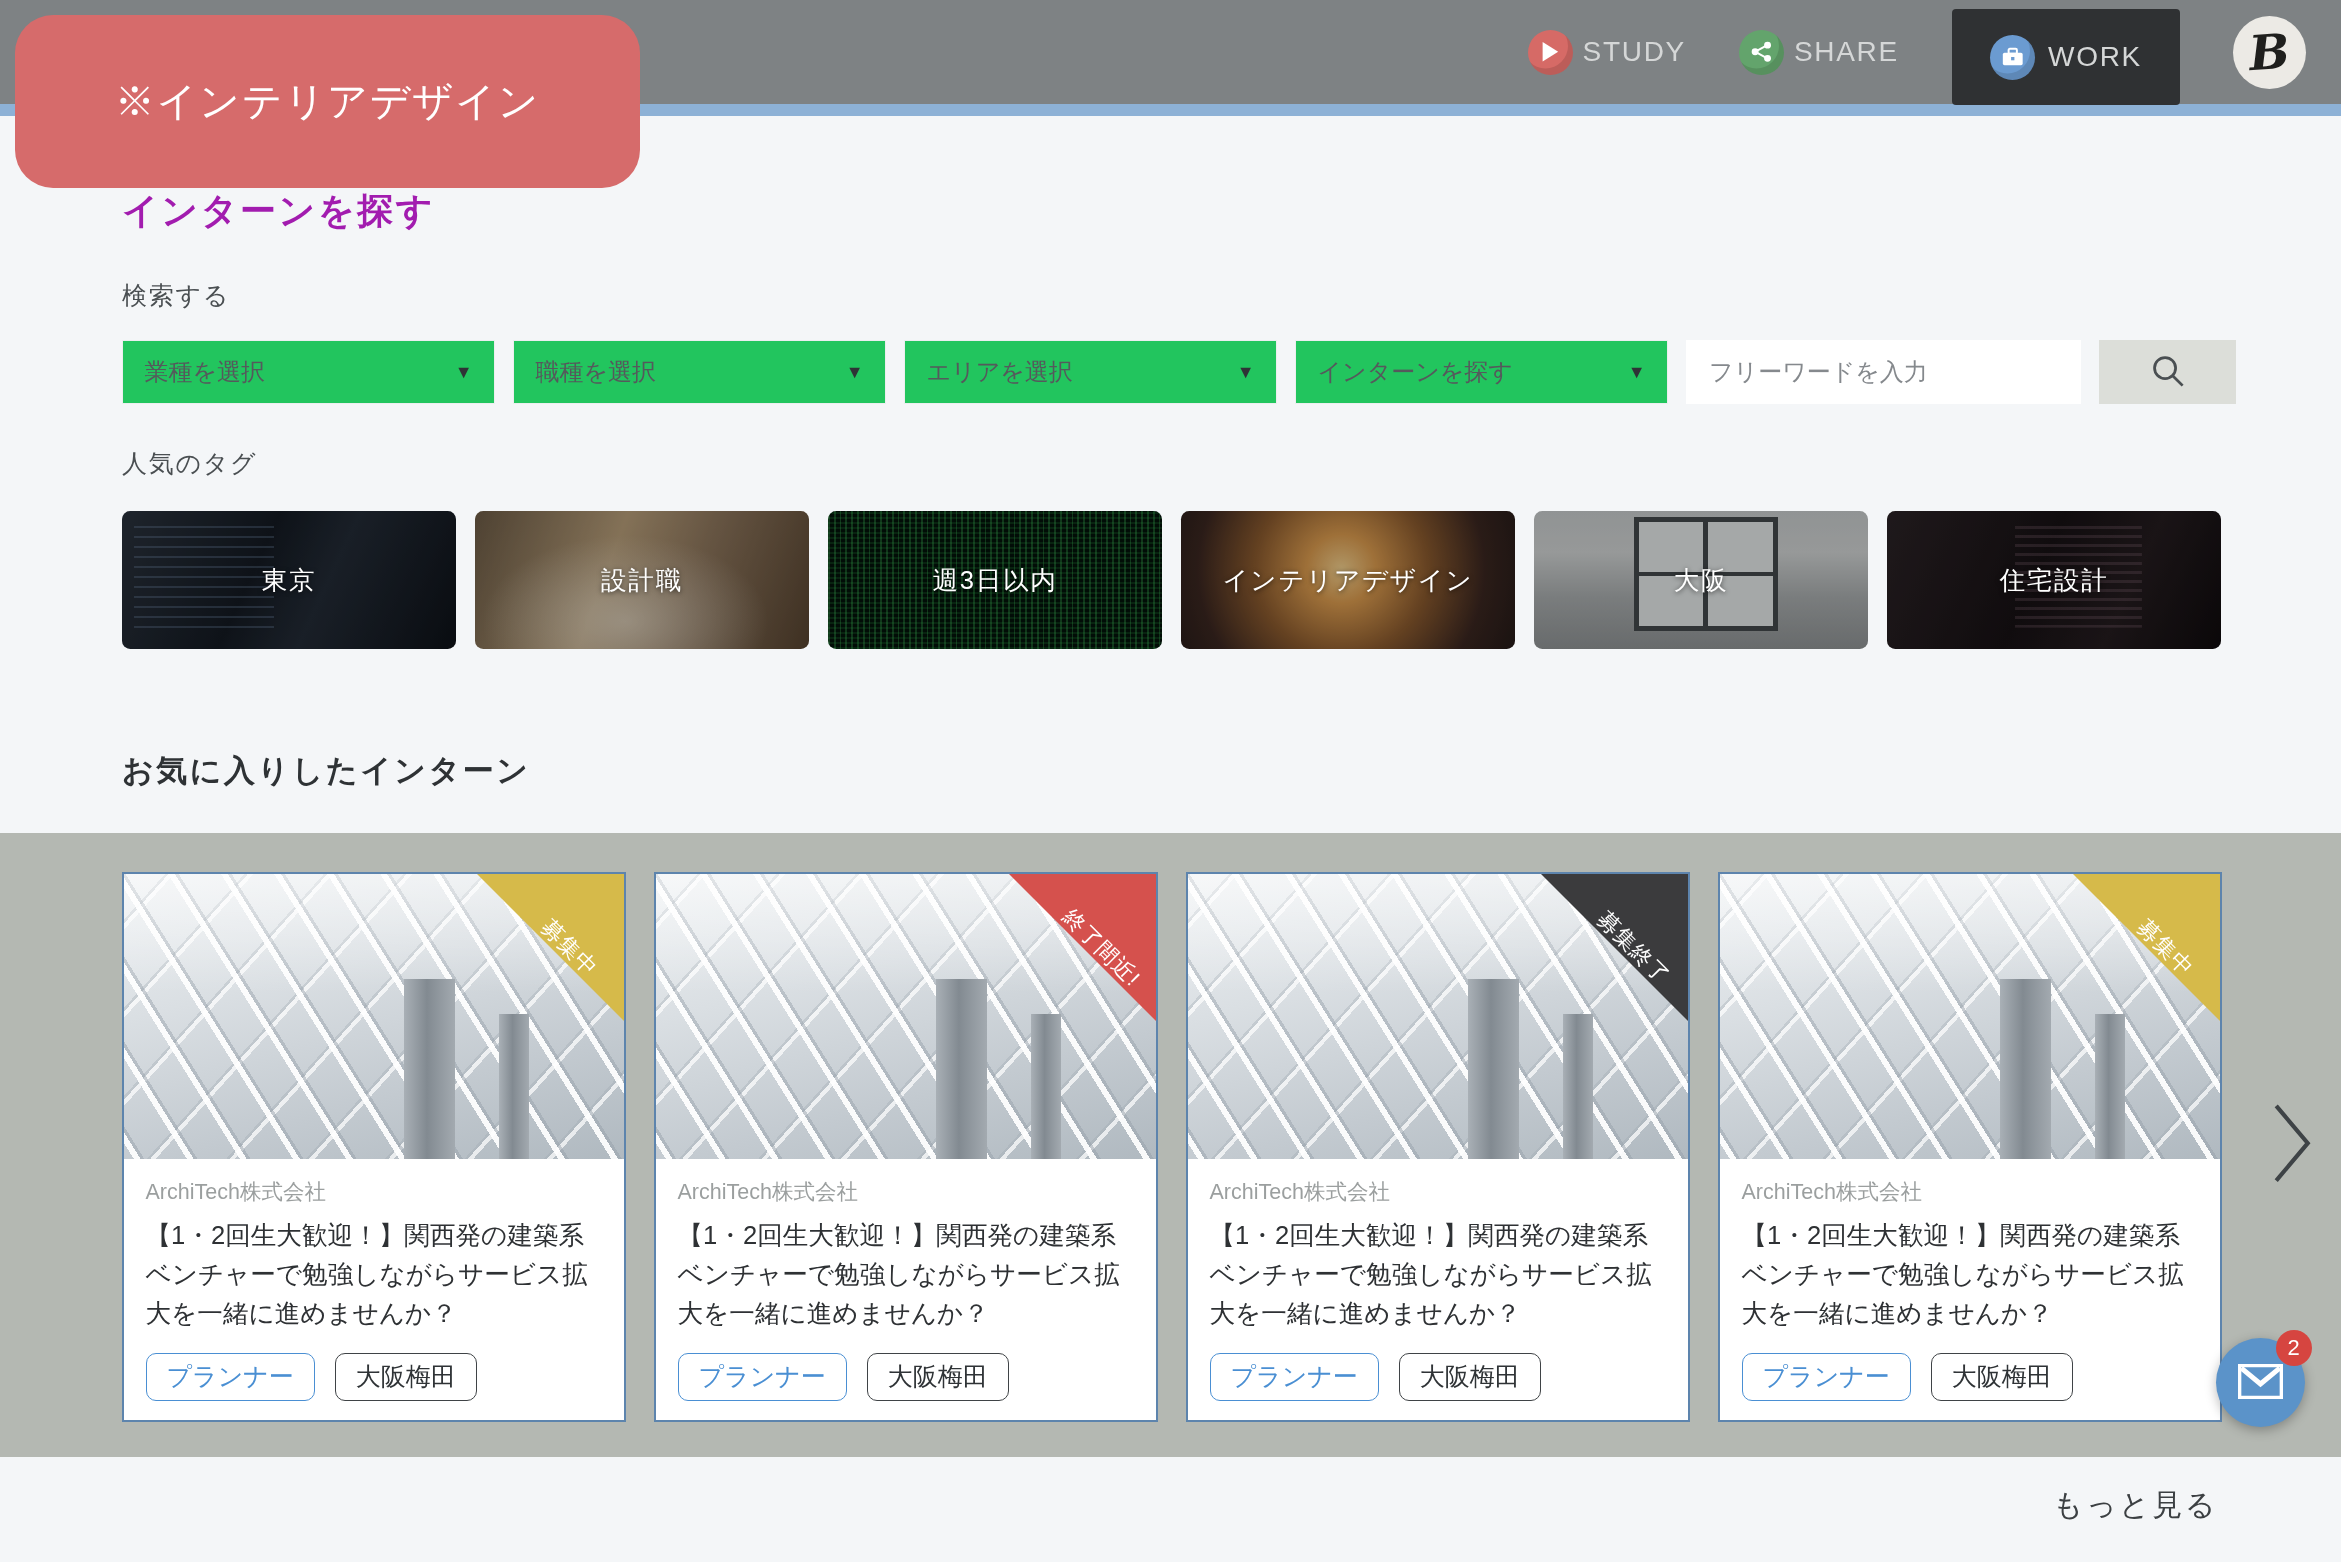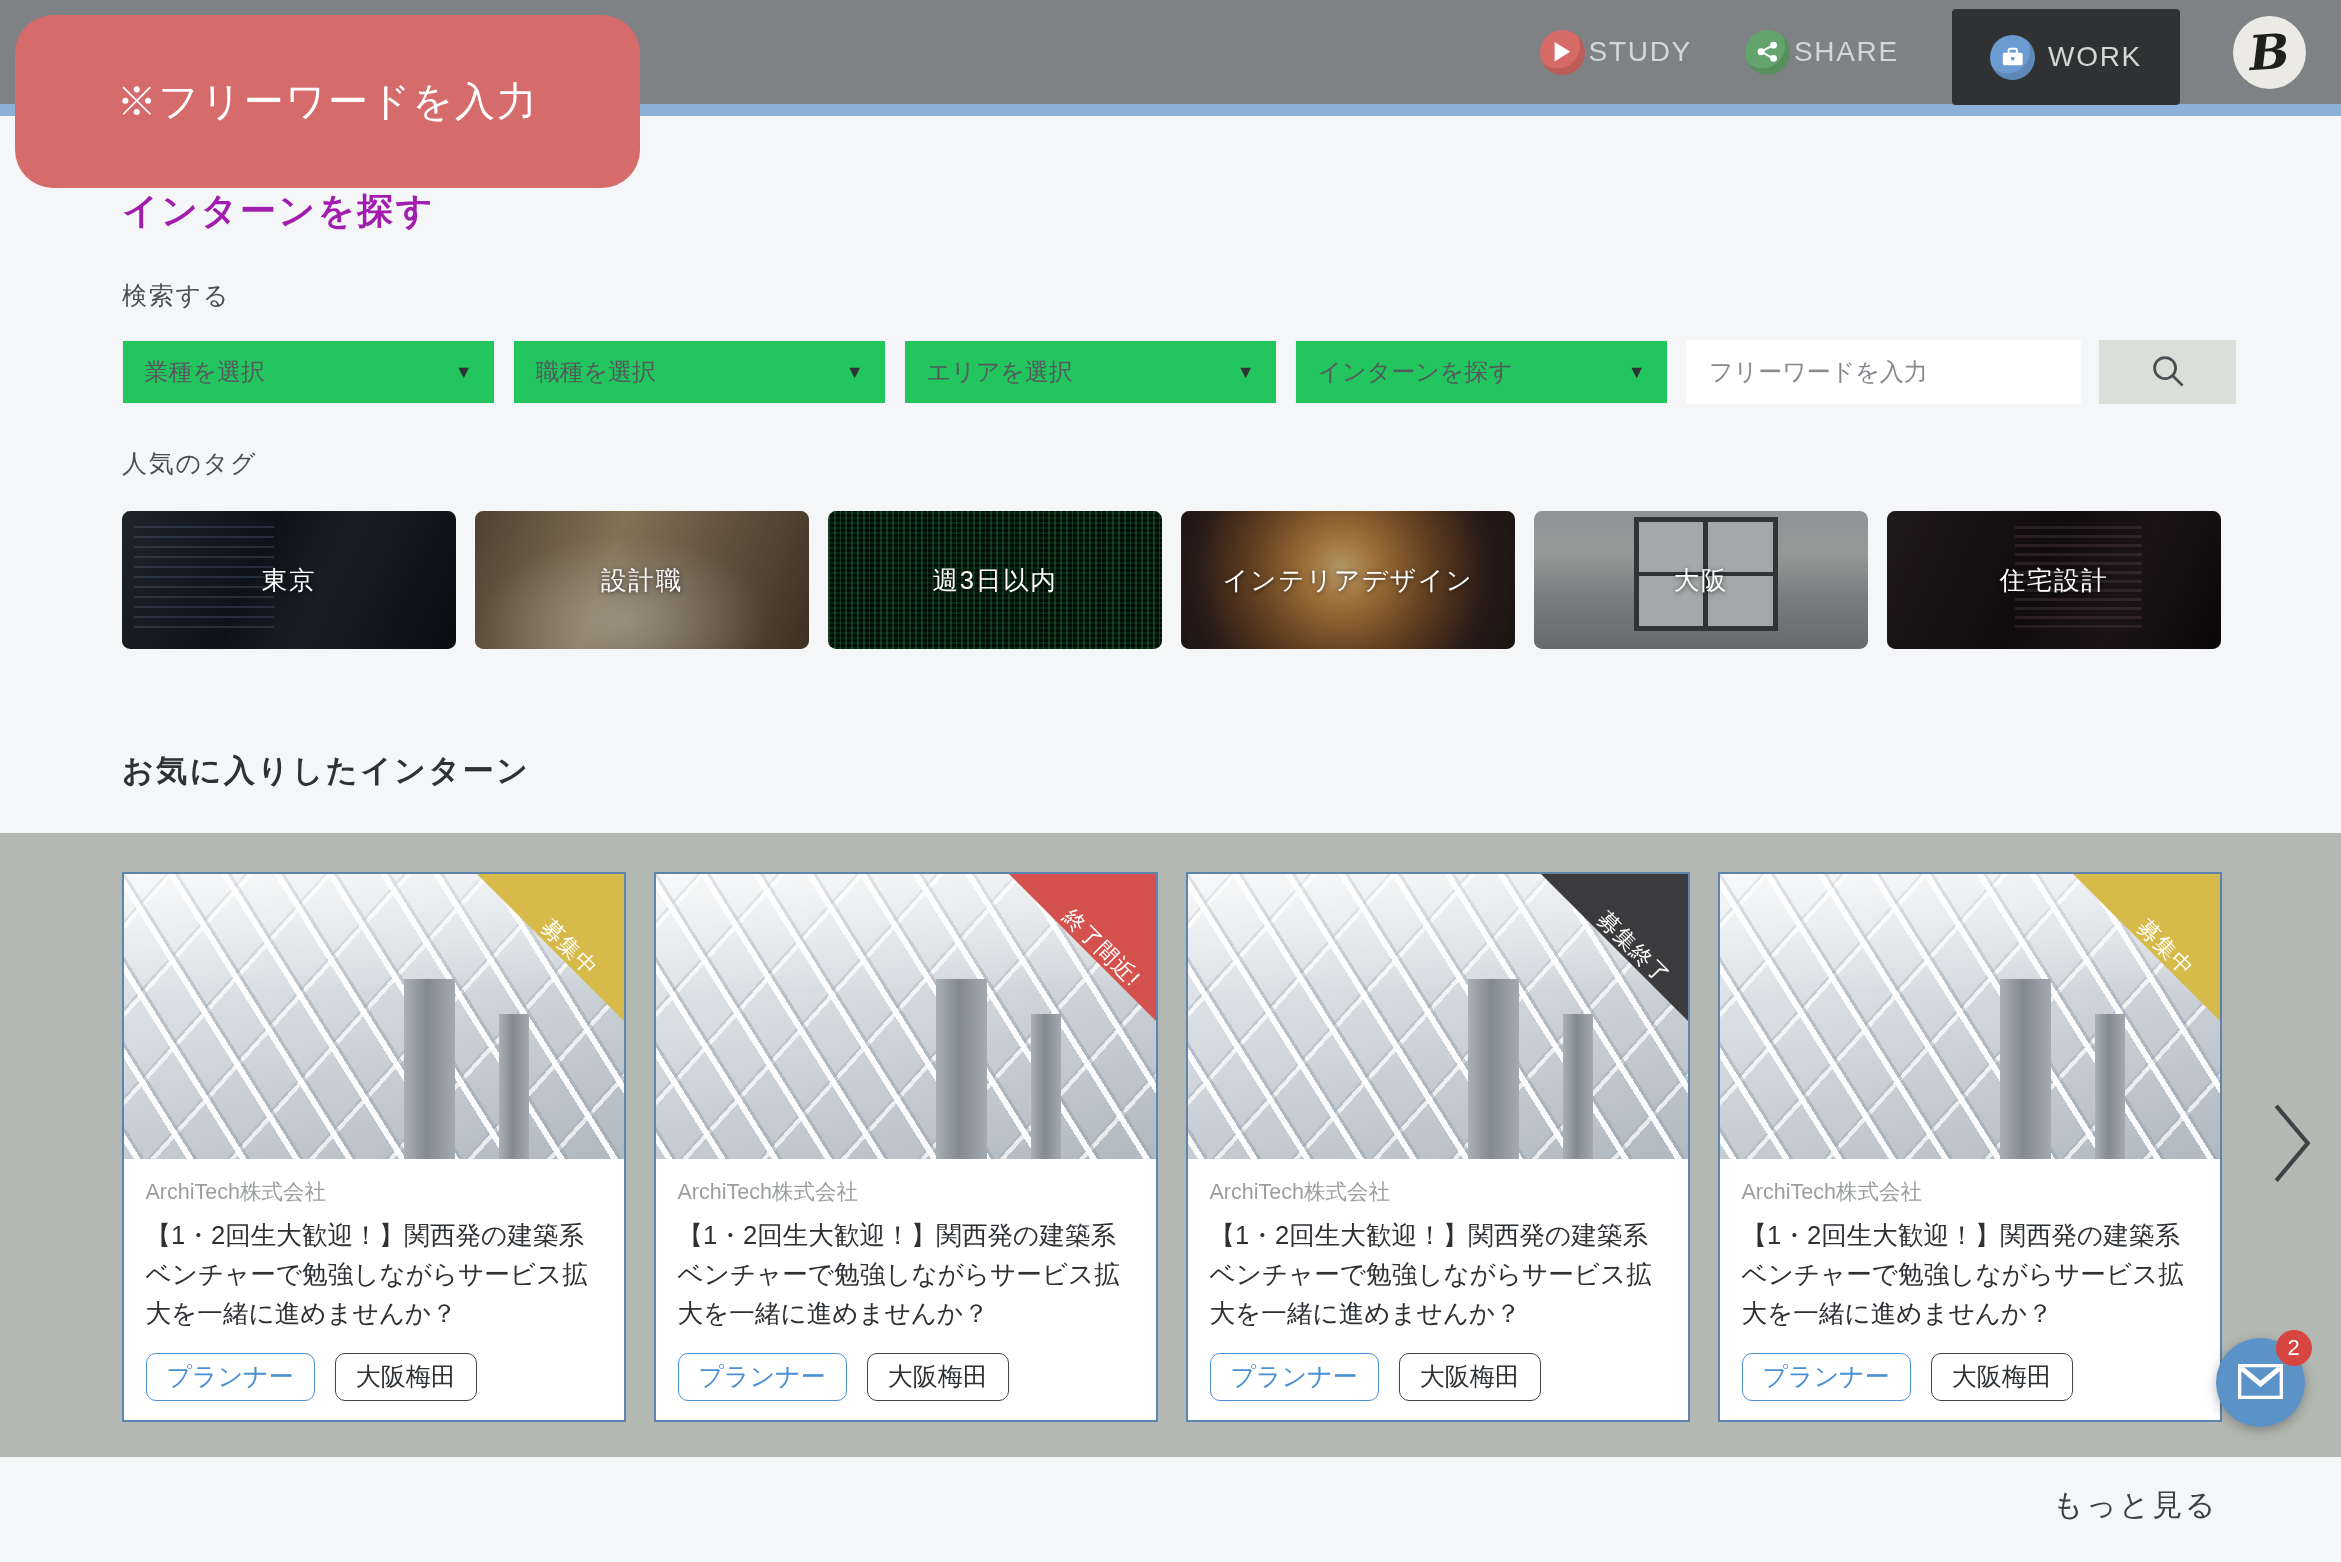--- a/index.html
+++ b/index.html
@@ -7,21 +7,21 @@
   .page{
     position:relative; width:2342px; height:1562px; overflow:hidden;
     background:#f4f6f8; font-family:"Liberation Sans",sans-serif; color:#2e3235;
   }
 
   
   .topbar{ position:relative; height:116px; }
   .topbar-gray{ height:104px; background:#7e8284; }
   .topbar-line{ height:11.6px; background:#8db1d6; }
   .nav{ position:absolute; right:36px; top:0; height:104px; display:flex; align-items:center; gap:53px; z-index:5;}
-  .nav-item{ display:flex; align-items:center; gap:4px; cursor:pointer; }
+  .nav-item{ display:flex; align-items:center; gap:10px; cursor:pointer; }
   .nav-label{ font-size:28px; letter-spacing:1.7px; color:#d5d7d7; font-weight:400; }
   .icon-circle{ width:45px; height:45px; border-radius:50%; display:flex; align-items:center; justify-content:center; box-shadow:inset -5px -6.6px 0 rgba(0,0,0,.12); }
   .icon-circle.red{ background:#d66a66; }
   .icon-circle.green{ background:#63a46c; }
   .icon-circle.blue{ background:#6b9bd1; }
   .nav-work{ background:#2f3133; border-radius:4px; height:96px; padding:0 38px; display:flex; align-items:center; gap:13.2px; position:relative; top:5px; cursor:pointer; }
   .logo-btn{ width:73px; height:73px; border-radius:50%; background:#eceae5; display:flex; align-items:center; justify-content:center; cursor:pointer; }
   .logo-mark{ font-family:"DejaVu Serif",serif; font-style:italic; font-weight:bold; font-size:48px; color:#1f1f1d; transform:rotate(-4deg); }
 
   
@@ -186,21 +186,21 @@
         </span>
         <span class="nav-label">WORK</span>
       </div>
       <div class="logo-btn">
         <span class="logo-mark">B</span>
       </div>
     </nav>
   </header>
 
   <div class="overlay-badge">
-    <span>※フリーワードを入力</span>
+    <span>※インテリアデザイン</span>
   </div>
 
   <main class="content">
     <h1 class="page-title">インターンを探す</h1>
 
     <div class="section-label">検索する</div>
 
     <div class="filters">
       <div class="select">
         <span>業種を選択</span>

